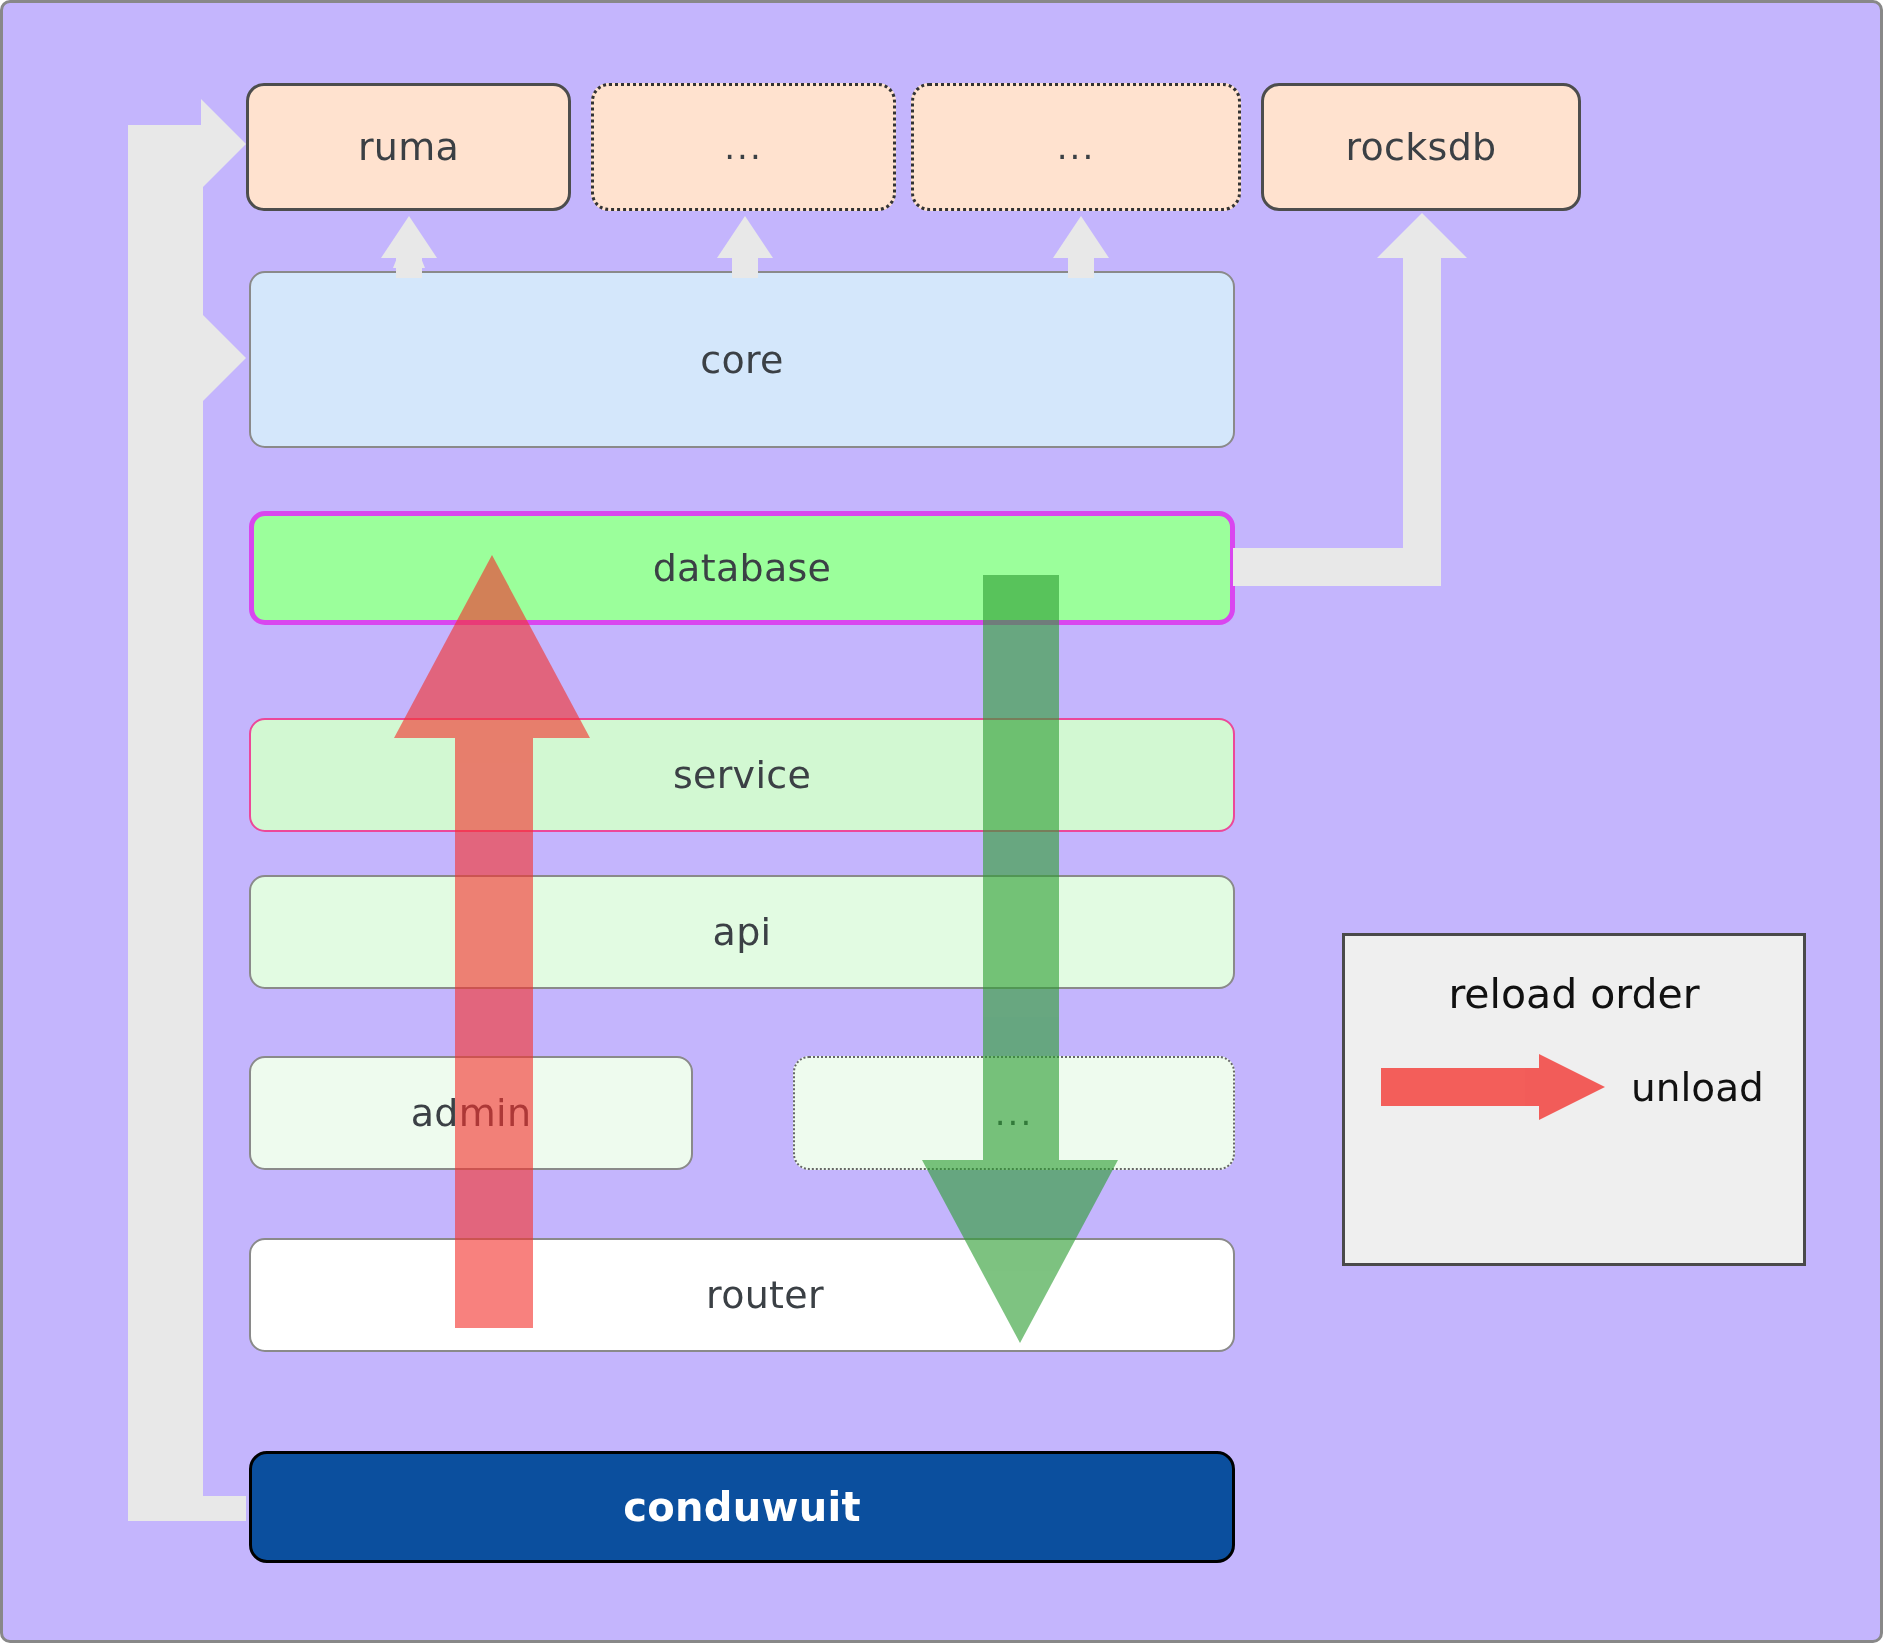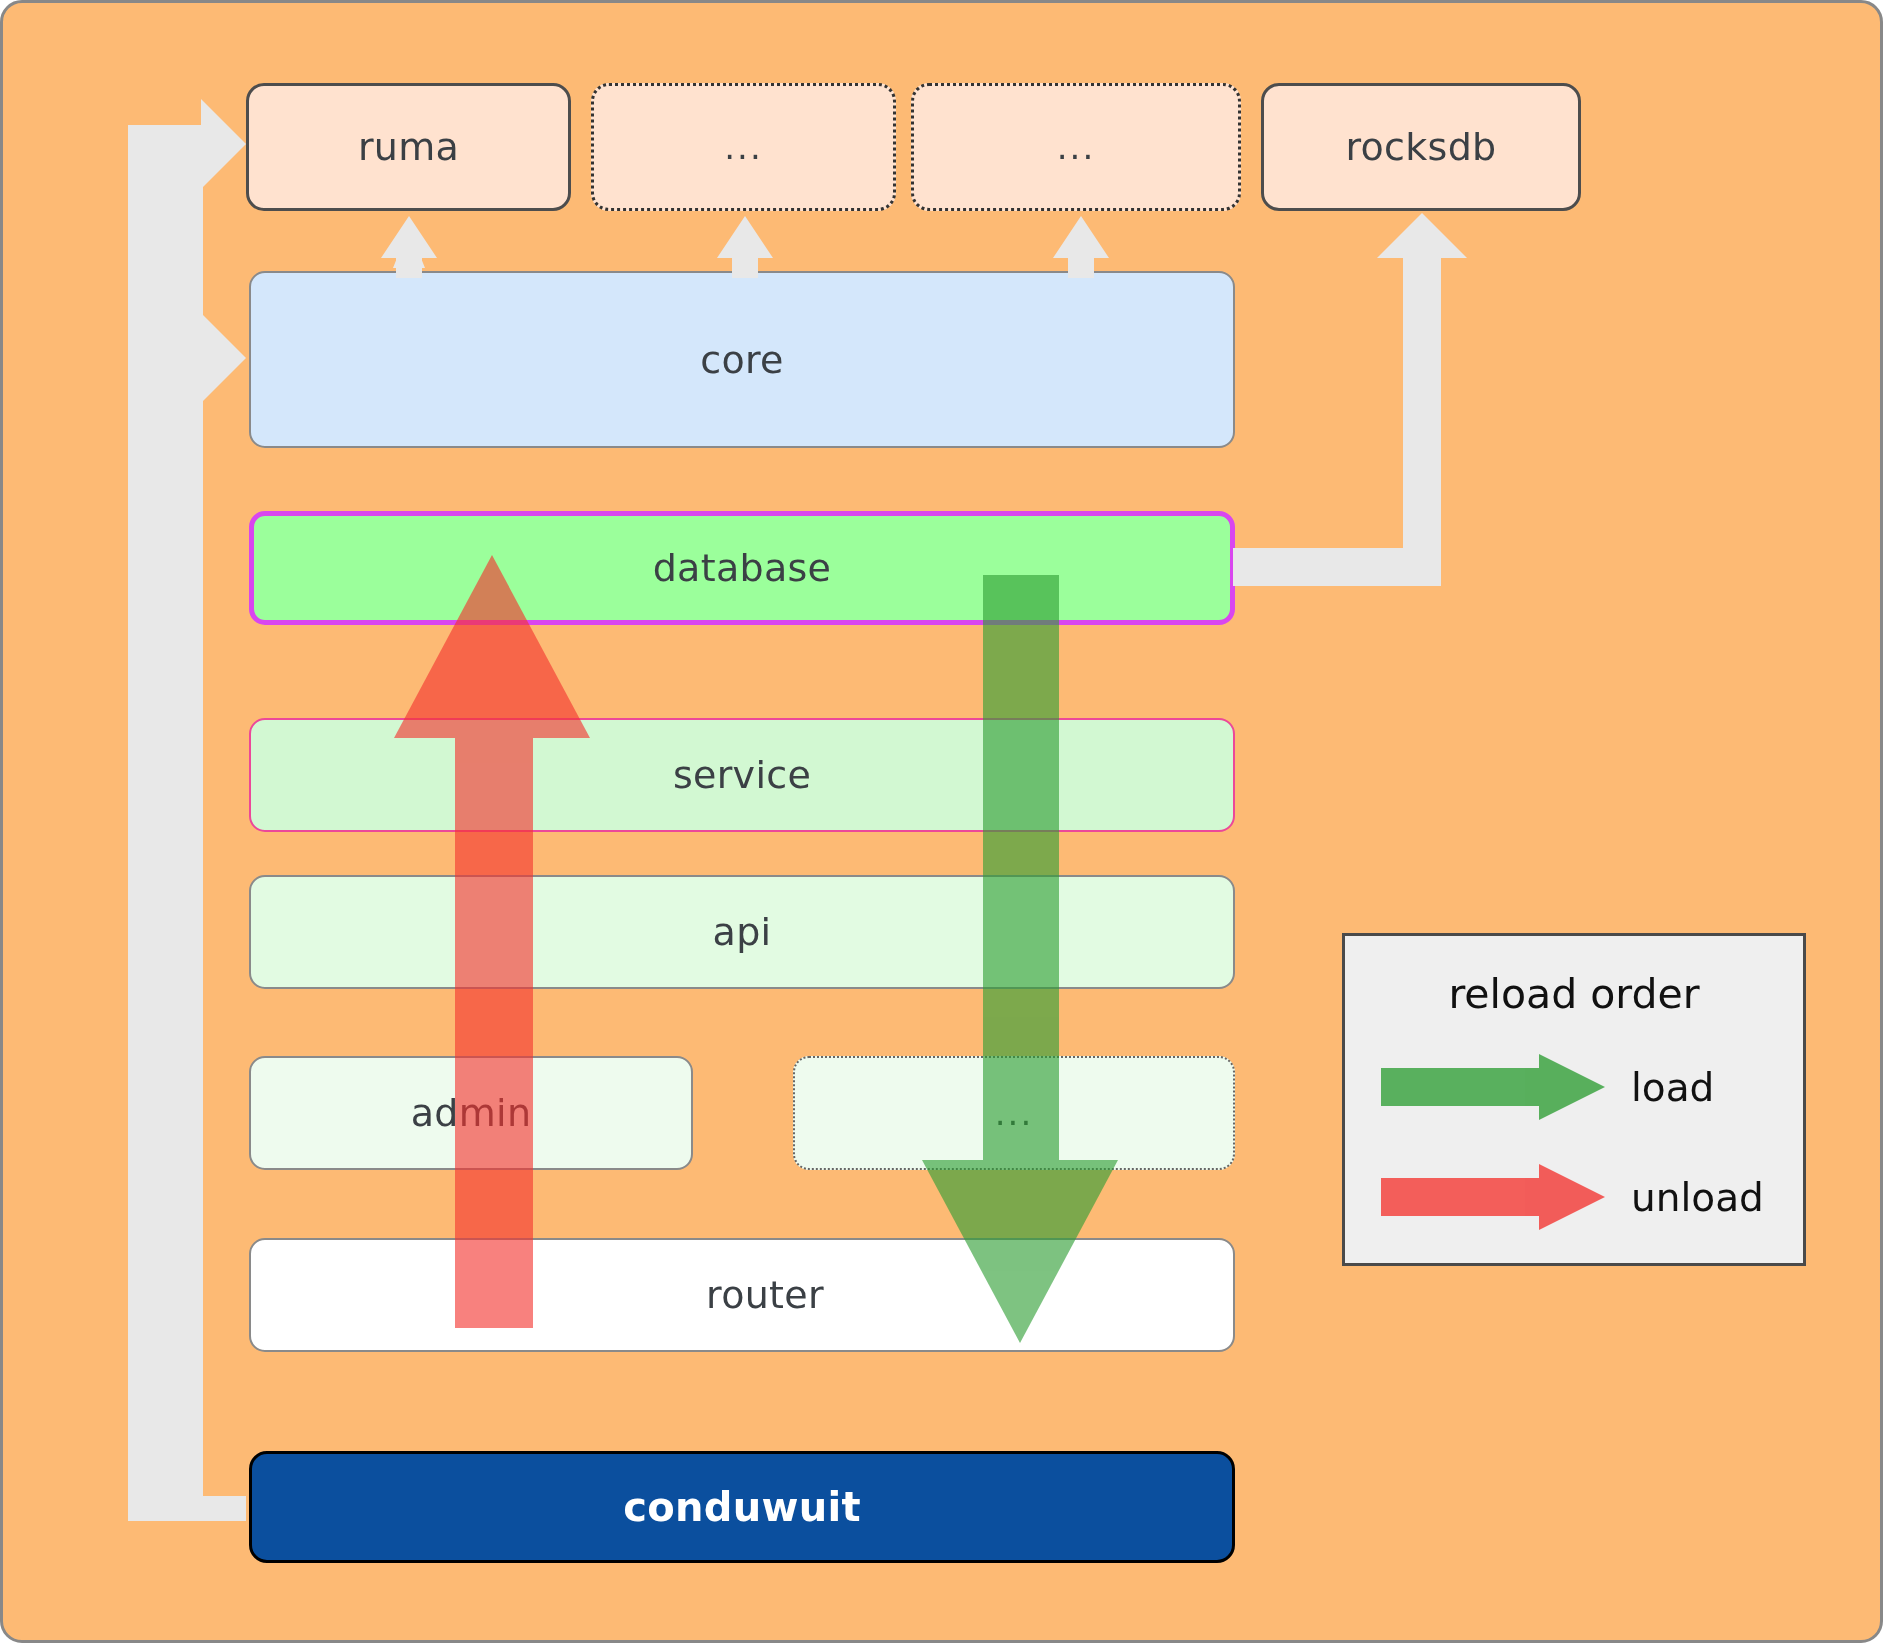--- a/index.html
+++ b/index.html
@@ -5,23 +5,23 @@
   * { box-sizing: border-box; }
   html, body {
     margin: 0; padding: 0;
     background: #ffffff;
     font-family: "DejaVu Sans", "Liberation Sans", sans-serif;
   }
   #canvas {
     position: relative;
     width: 1883px;
     height: 1643px;
-    background: #fdba74;
+    background: #c4b5fd;
     border: 3px solid #888888;
-    border-radius: 22px;
+    border-radius: 10px;
     overflow: hidden;
   }
 
   
   .box {
     position: absolute;
     display: flex;
     align-items: center;
     justify-content: center;
     border-radius: 14px;
@@ -205,29 +205,20 @@
 
     <g opacity="0.62">
       <polygon fill="#2e9e34" points="1017,1340 919,1157 1115,1157"></polygon>
       <rect fill="#2e9e34" x="980" y="572" width="76" height="660"></rect>
     </g>
   </svg>
 
   <div id="legend" style="left:1339px; top:930px; width:464px; height:333px;">
     <div id="legend-title">reload order</div>
 
-    <div class="legend-row">
-      <svg class="legend-arrow" viewBox="0 0 224 82">
-        <g opacity="0.78">
-          <polygon fill="#2e9e34" points="224,41 158,8 158,74"></polygon>
-          <rect fill="#2e9e34" x="0" y="22" width="175" height="38"></rect>
-        </g>
-      </svg>
-      <span class="legend-label">load</span>
-    </div>
 
     <div class="legend-row">
       <svg class="legend-arrow" viewBox="0 0 224 82">
         <g opacity="0.78">
           <polygon fill="#f4342f" points="224,41 158,8 158,74"></polygon>
           <rect fill="#f4342f" x="0" y="22" width="175" height="38"></rect>
         </g>
       </svg>
       <span class="legend-label">unload</span>
     </div>

